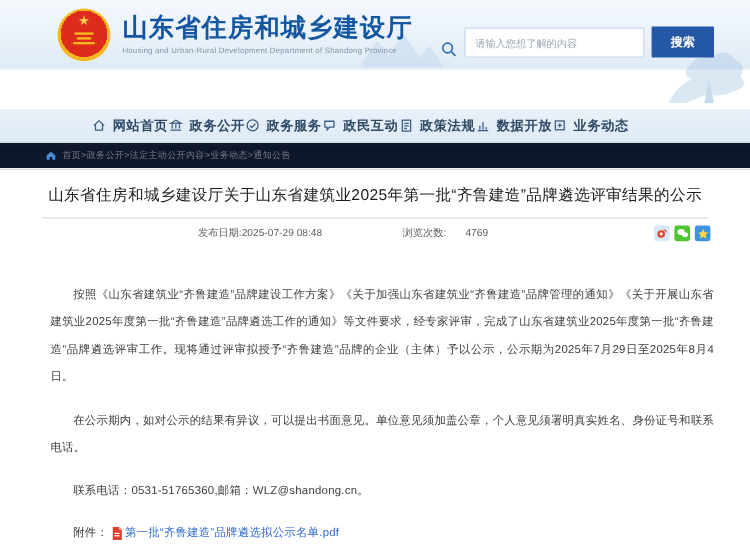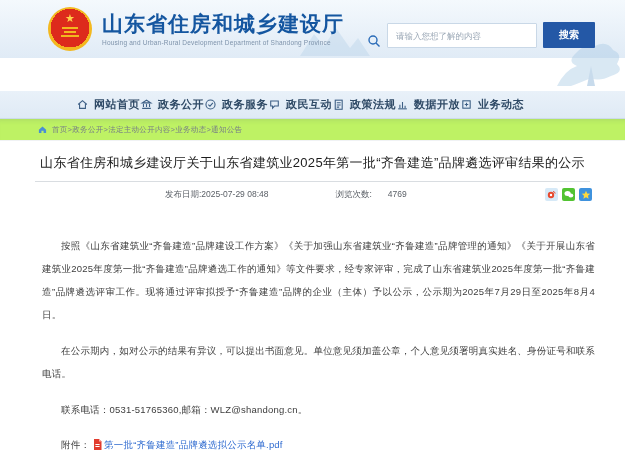--- a/index.html
+++ b/index.html
@@ -49,21 +49,21 @@
     border-bottom:1px solid #ccdbe9;
     display:flex; align-items:center; padding:0 70px 0 45px;
     justify-content:center;
     margin-top:33px;
   }
   .nav-item{ display:flex; align-items:center; gap:5px; text-decoration:none; cursor:pointer; }
   .nav-item span{ font-size:11px; font-weight:bold; color:#2f4a66; letter-spacing:.5px; }
 
   
   .breadcrumb-bar{
-    height:22px; background:#bef264; display:flex; align-items:center;
+    height:22px; background:#0f172a; display:flex; align-items:center;
     padding-left:38px; gap:5px;
     box-shadow:inset 0 5px 5px -4px rgba(60,80,110,.15);
     border-bottom:1px solid #f0f2f4;
   }
   .breadcrumb-bar .crumb{ font-size:7.5px; color:#767d86; letter-spacing:.3px; cursor:pointer; }
 
   
   .article{ padding-top:5px; }
   .article h1{
     margin:0 35px; text-align:center; font-size:13px; color:#1c1c1c;

